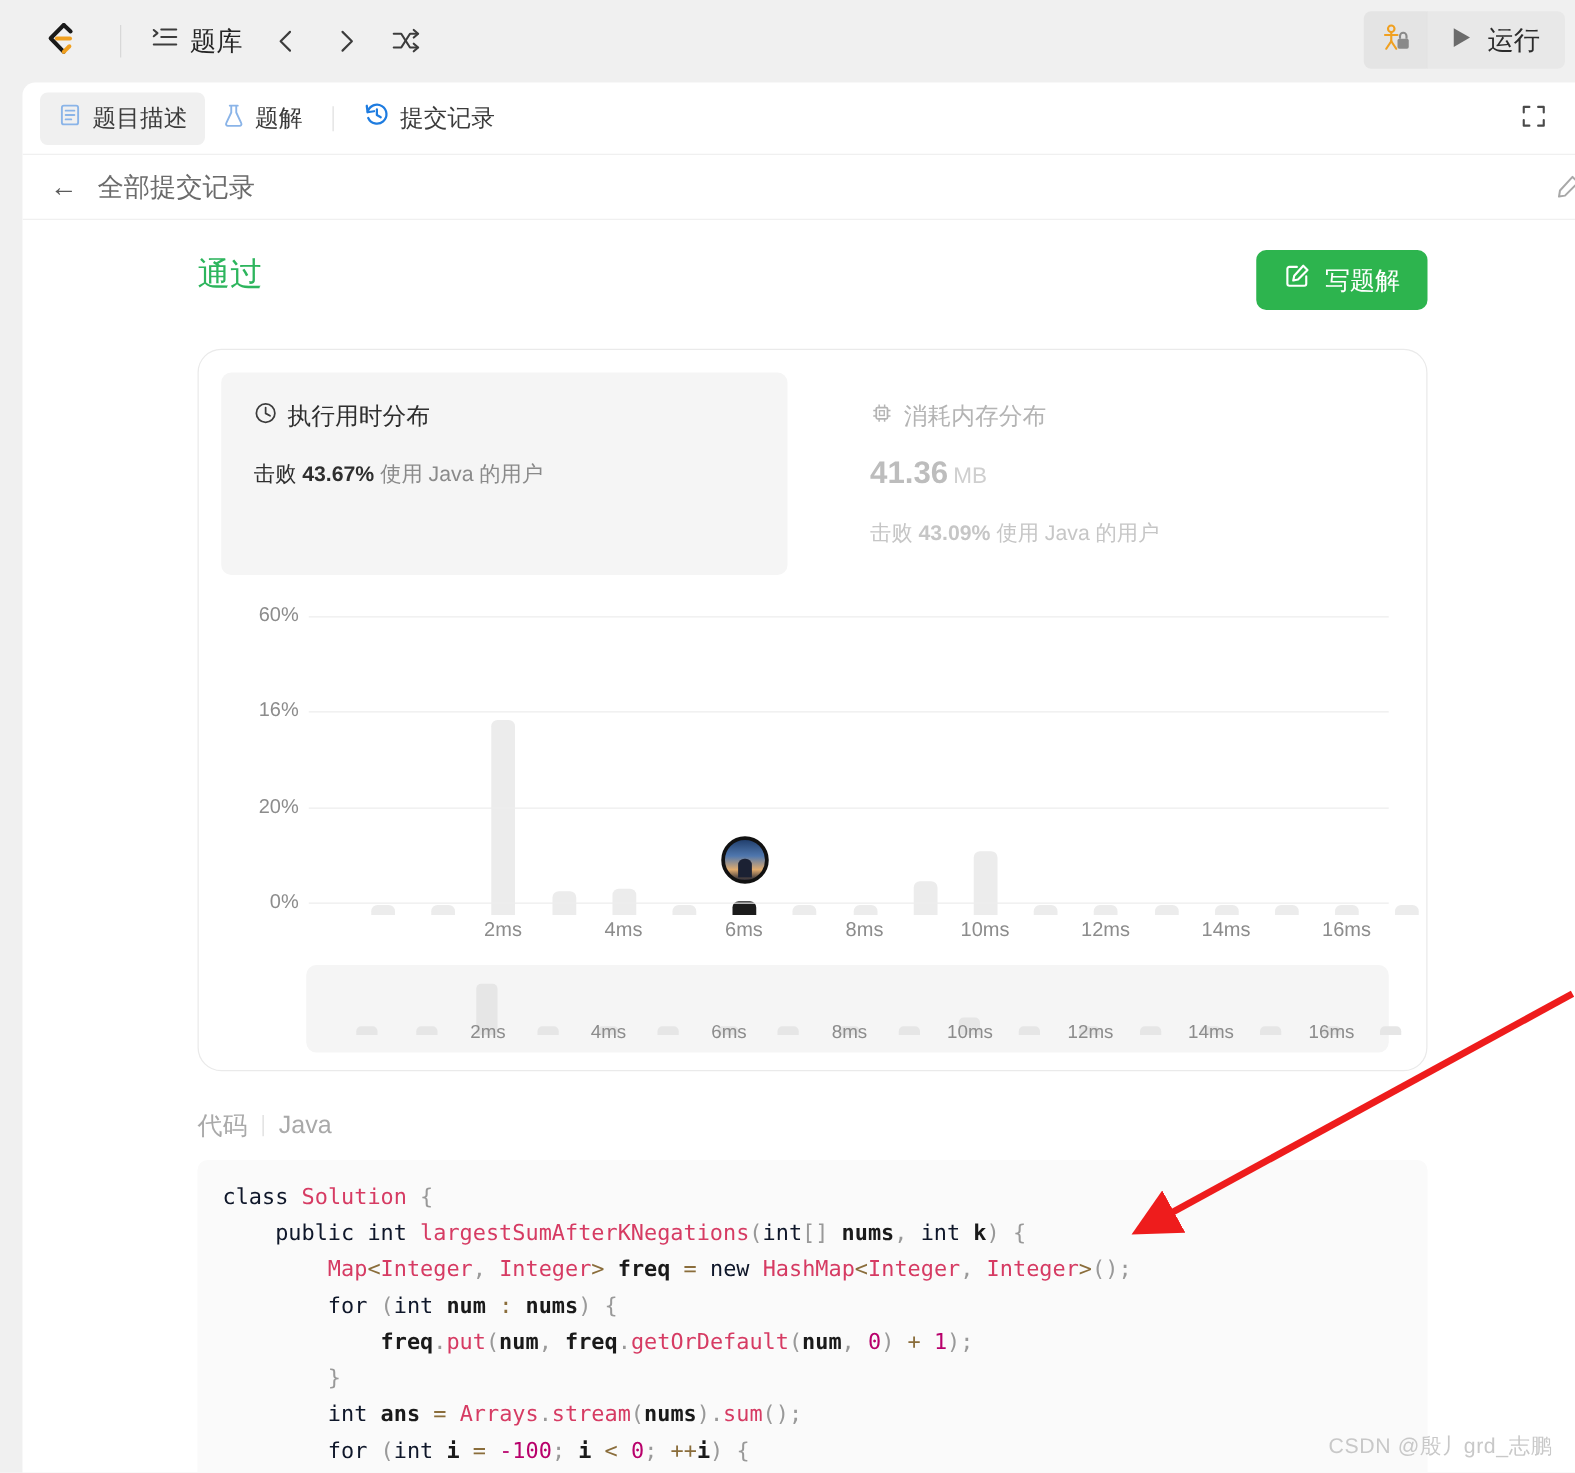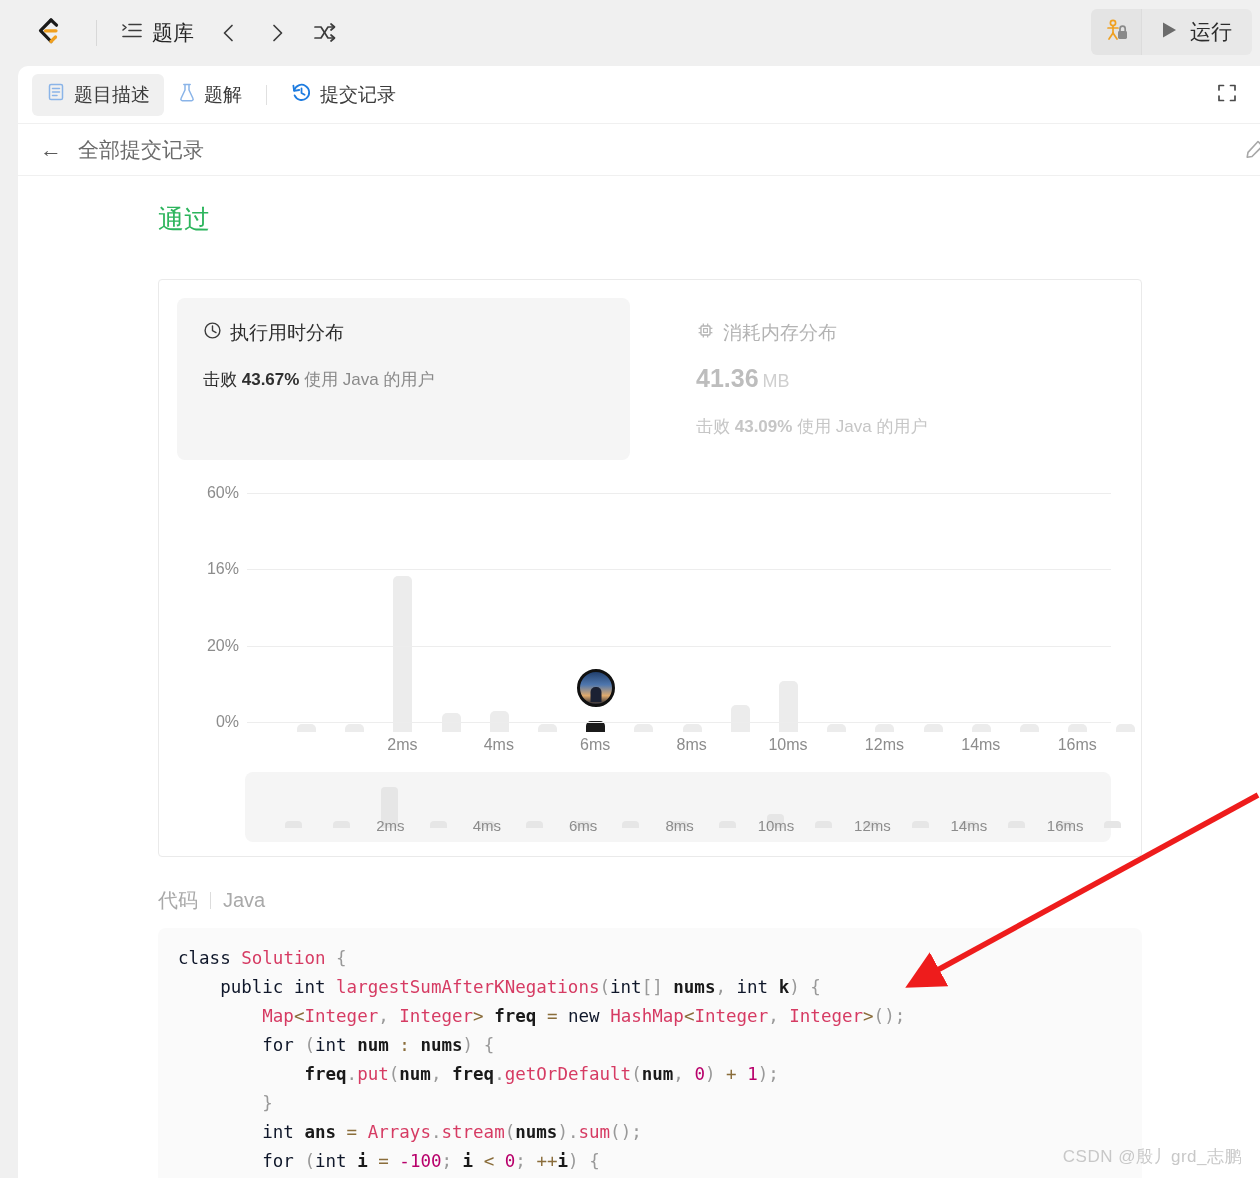--- a/index.html
+++ b/index.html
@@ -112,21 +112,21 @@
     border: none; border-radius: 8px;
     height: 48px; padding: 0 22px;
     display: flex; align-items: center; gap: 11px;
     font-size: 20px; cursor: pointer;
     font-family: "Liberation Sans", sans-serif;
   }
 
   
   .stats-card {
     margin: 34px 118px 0 140px;
-    border: 1px solid #eaeaea; border-radius: 4px;
+    border: 1px solid #eaeaea; border-radius: 19px;
     padding: 18px 18px 14px 18px;
   }
   .stats-row { display: flex; gap: 40px; }
   .stat {
     flex: 1; border-radius: 8px; padding: 22px 26px;
   }
   .stat.active { background: #f5f5f5; max-width: 472px; }
   .stat-head {
     display: flex; align-items: center; gap: 8px;
     font-size: 19px; color: #2f2f2f; margin-bottom: 18px;
@@ -357,20 +357,29 @@
       </svg>
     </span>
   </div>
 
   <div class="content">
 
     <div class="result-row">
       <div>
         <div class="verdict">通过</div>
       </div>
+      <button class="write-btn">
+        <span>
+          <svg width="22" height="22" viewBox="0 0 22 22">
+            <path d="M10.5 3.5 H4.5 a1.6 1.6 0 0 0 -1.6 1.6 V17 a1.6 1.6 0 0 0 1.6 1.6 H16.4 a1.6 1.6 0 0 0 1.6 -1.6 V11" fill="none" stroke="#fff" stroke-width="1.7" stroke-linecap="round" stroke-linejoin="round"></path>
+            <path d="M15.6 2.6 L19 6 L11.4 13.6 L7.6 14.4 L8.4 10.6 Z" fill="none" stroke="#fff" stroke-width="1.7" stroke-linejoin="round"></path>
+          </svg>
+        </span>
+        <span>写题解</span>
+      </button>
     </div>
 
     <div class="stats-card">
       <div class="stats-row">
 
         <div class="stat active">
           <div class="stat-head">
             <span>
               <svg width="19" height="19" viewBox="0 0 19 19">
                 <circle cx="9.5" cy="9.5" r="7.4" fill="none" stroke="#3c3c3c" stroke-width="1.4"></circle>

